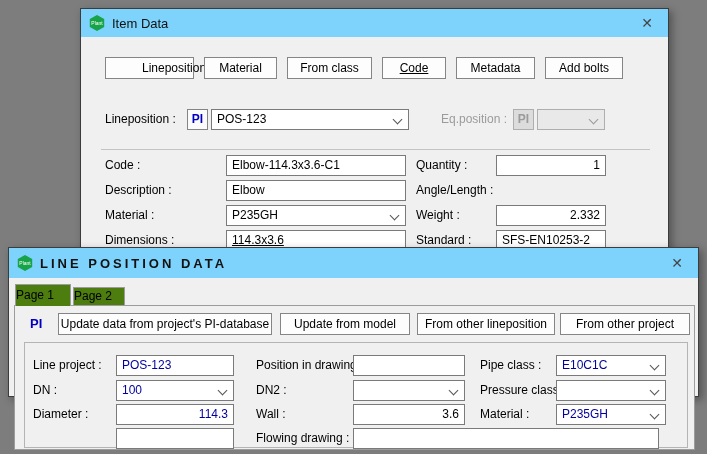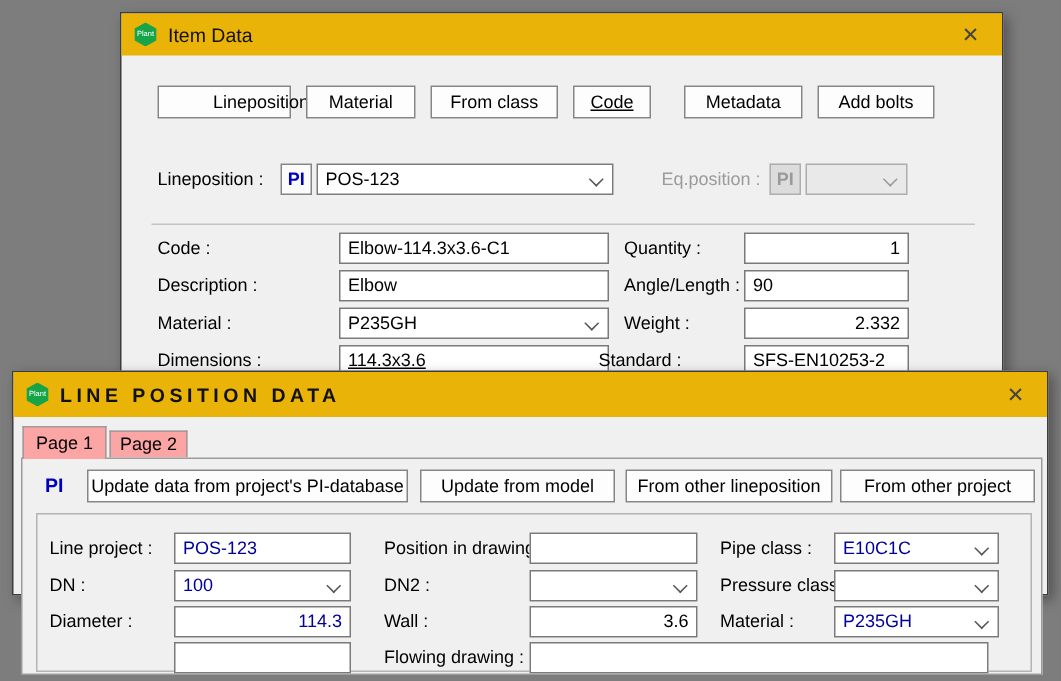--- a/index.html
+++ b/index.html
@@ -1,20 +1,20 @@
 <!DOCTYPE html>
 <html><head>
 <meta charset="utf-8">
 <style>
   html,body{margin:0;padding:0;background:#7d7d7d;}
   .stage{position:relative;width:707px;height:454px;overflow:hidden;background:#7d7d7d;
          font-family:"Liberation Sans",sans-serif;font-size:12px;color:#000;}
   .dialog{position:absolute;background:#f0f0f0;border:1px solid #3c3c3c;
           box-shadow:3px 3px 8px rgba(0,0,0,.35);box-sizing:border-box;}
-  .titlebar{position:absolute;left:0;top:0;right:0;height:28px;background:#eab308;
+  .titlebar{position:absolute;left:0;top:0;right:0;height:28px;background:#7dd3fc;
             display:flex;align-items:center;padding:0 8px;box-sizing:border-box;}
   .hexicon{width:16px;height:16px;background:#17a348;flex:0 0 16px;
            clip-path:polygon(50% 0,95% 25%,95% 75%,50% 100%,5% 75%,5% 25%);
            color:#fff;font-size:5px;display:flex;align-items:center;justify-content:center;
            margin-right:7px;overflow:hidden;}
   .title{font-size:13px;color:#111;}
   .title.spaced{font-weight:bold;letter-spacing:3px;}
   .closebtn{position:absolute;right:6px;top:3px;width:30px;height:22px;line-height:22px;
             text-align:center;color:#444;font-size:14px;cursor:pointer;}
   .btn{position:absolute;height:22px;line-height:20px;text-align:center;background:#fdfdfd;
@@ -28,43 +28,43 @@
   .field.disabled{background:#e9e9e9;border-color:#aeaeae;}
   .combo{padding-right:18px;}
   .arrow{position:absolute;right:7px;top:6px;width:6px;height:6px;
          border-right:1.6px solid #555;border-bottom:1.6px solid #555;transform:rotate(45deg);}
   .arrow.gray{border-color:#9a9a9a;}
   .hr{position:absolute;height:0;border-top:1px solid #c3c3c3;}
   .pibtn{position:absolute;width:21px;height:21px;line-height:19px;text-align:center;
          background:#fbfbfb;border:1px solid #858585;box-sizing:border-box;
          color:#0000c0;font-weight:bold;font-size:12px;cursor:pointer;}
   .pibtn.disabled{color:#9a9a9a;background:#dcdcdc;border-color:#aeaeae;}
-  .tab{position:absolute;background:#fca5a5;border:1px solid #9c9c9c;border-bottom:none;
-       text-align:center;font-size:12px;box-sizing:border-box;cursor:pointer;}
+  .tab{position:absolute;background:#4d7c0f;border:1px solid #9c9c9c;border-bottom:none;
+       font-size:12px;box-sizing:border-box;cursor:pointer;}
   .tab.active{z-index:3;}
   .panel{position:absolute;border:1px solid #9c9c9c;background:#f0f0f0;box-sizing:border-box;z-index:2;}
   .groupbox{position:absolute;border:1px solid #b4b4b4;box-sizing:border-box;}
   .pilabel{position:absolute;color:#0000c0;font-weight:bold;font-size:13px;height:22px;line-height:22px;cursor:pointer;}
 </style>
 </head>
 <body>
 
 <div class="stage">
 
   <div class="dialog" style="left:80px;top:8px;width:589px;height:252px;z-index:1;">
     <div class="titlebar">
       <span class="hexicon">Plant</span>
       <span class="title">Item Data</span>
       <span class="closebtn">✕</span>
     </div>
 
     <div class="btn" style="left:24px;top:48px;width:89px;padding-left:36px;">Lineposition</div>
     <div class="btn" style="left:123px;top:48px;width:73px;">Material</div>
     <div class="btn" style="left:206px;top:48px;width:85px;">From class</div>
-    <div class="btn" style="left:301px;top:48px;width:52px;text-decoration:underline;">Code</div>
+    <div class="btn" style="left:301px;top:48px;width:64px;text-decoration:underline;">Code</div>
     <div class="btn" style="left:375px;top:48px;width:79px;">Metadata</div>
     <div class="btn" style="left:464px;top:48px;width:78px;">Add bolts</div>
 
     <div class="lbl" style="left:24px;top:100px;">Lineposition :</div>
     <div class="pibtn" style="left:106px;top:100px;">PI</div>
     <div class="field combo" style="left:130px;top:100px;width:198px;">
       <span>POS-123</span>
       <span class="arrow"></span>
     </div>
     <div class="lbl gray" style="left:360px;top:100px;">Eq.position :</div>
@@ -88,26 +88,25 @@
       <span class="arrow"></span>
     </div>
 
     <div class="lbl" style="left:24px;top:221px;">Dimensions :</div>
     <div class="field" style="left:145px;top:221px;width:180px;text-decoration:underline;">114.3x3.6</div>
 
     <div class="lbl" style="left:335px;top:146px;">Quantity :</div>
     <div class="field alignr" style="left:415px;top:146px;width:110px;">1</div>
 
     <div class="lbl" style="left:335px;top:171px;">Angle/Length :</div>
-    <div class="field" style="left:415px;top:171px;width:110px;">90</div>
 
     <div class="lbl" style="left:335px;top:196px;">Weight :</div>
     <div class="field alignr" style="left:415px;top:196px;width:110px;">2.332</div>
 
-    <div class="lbl" style="left:318px;top:221px;">Standard :</div>
+    <div class="lbl" style="left:335px;top:221px;">Standard :</div>
     <div class="field" style="left:415px;top:221px;width:110px;">SFS-EN10253-2</div>
   </div>
 
   <div class="dialog" style="left:8px;top:247px;width:691px;height:150px;z-index:5;">
     <div class="titlebar" style="height:30px;">
       <span class="hexicon">Plant</span>
       <span class="title spaced">LINE POSITION DATA</span>
       <span class="closebtn" style="top:4px;">✕</span>
     </div>
 

